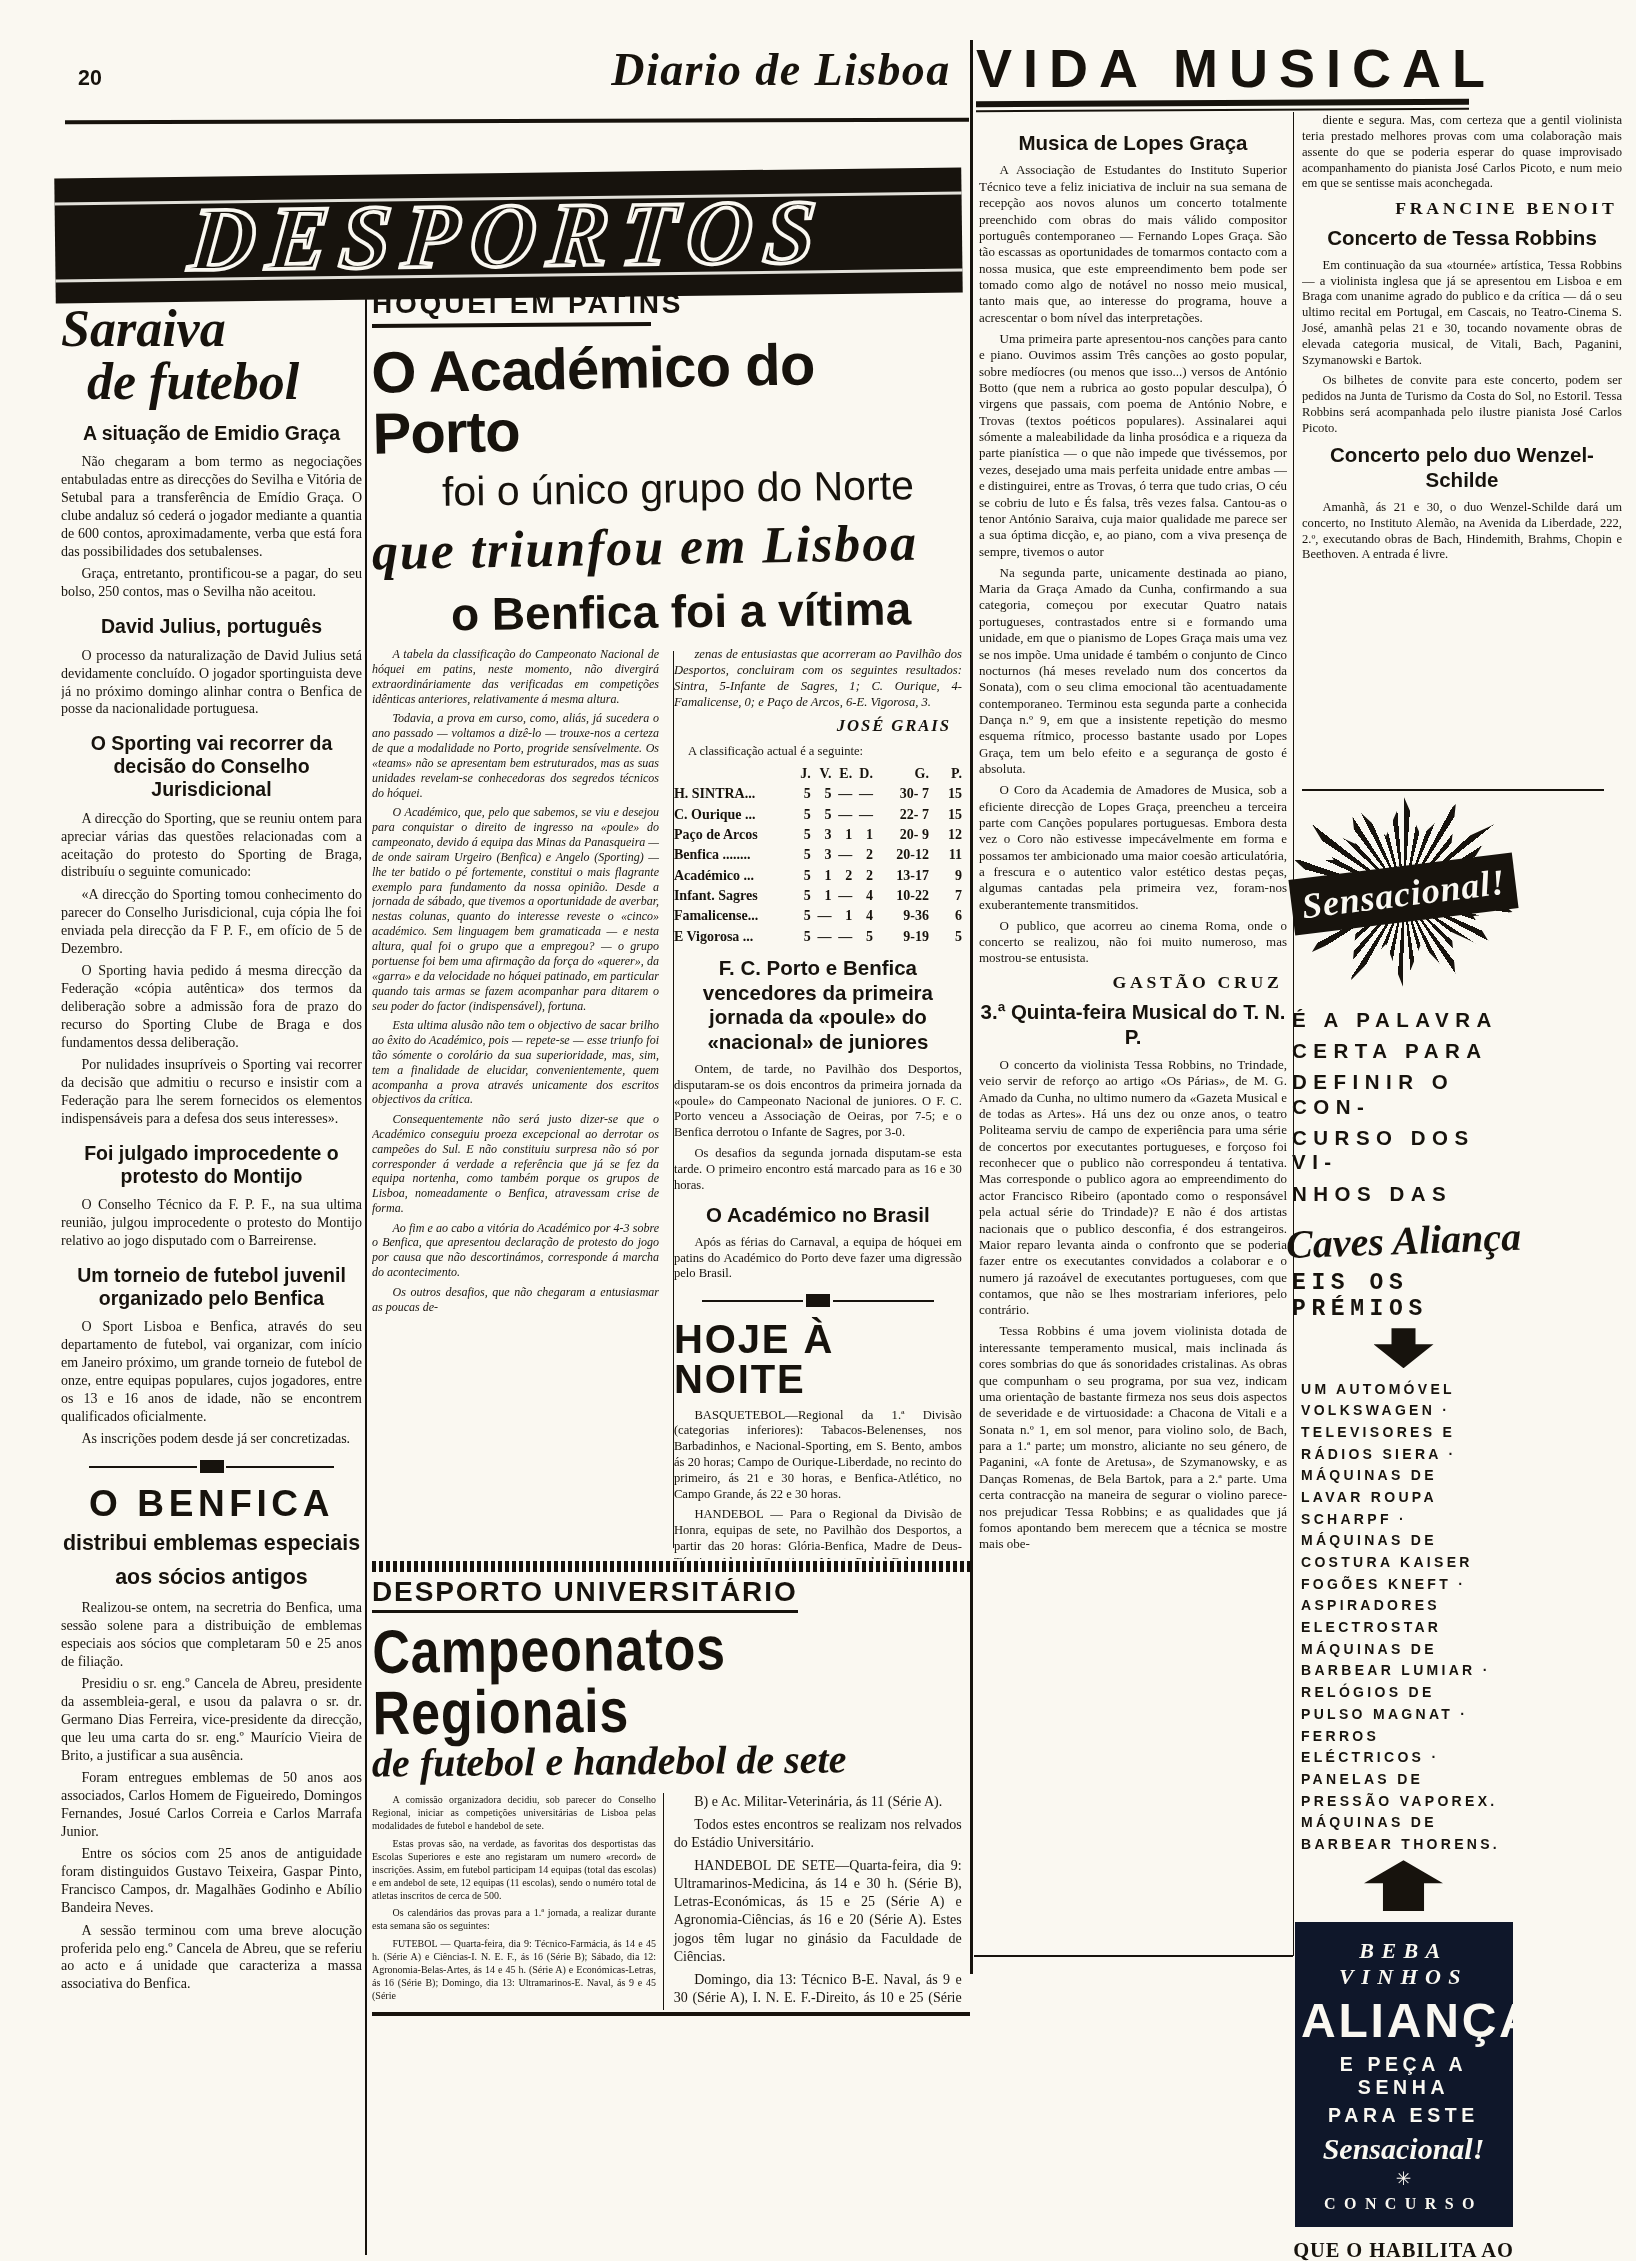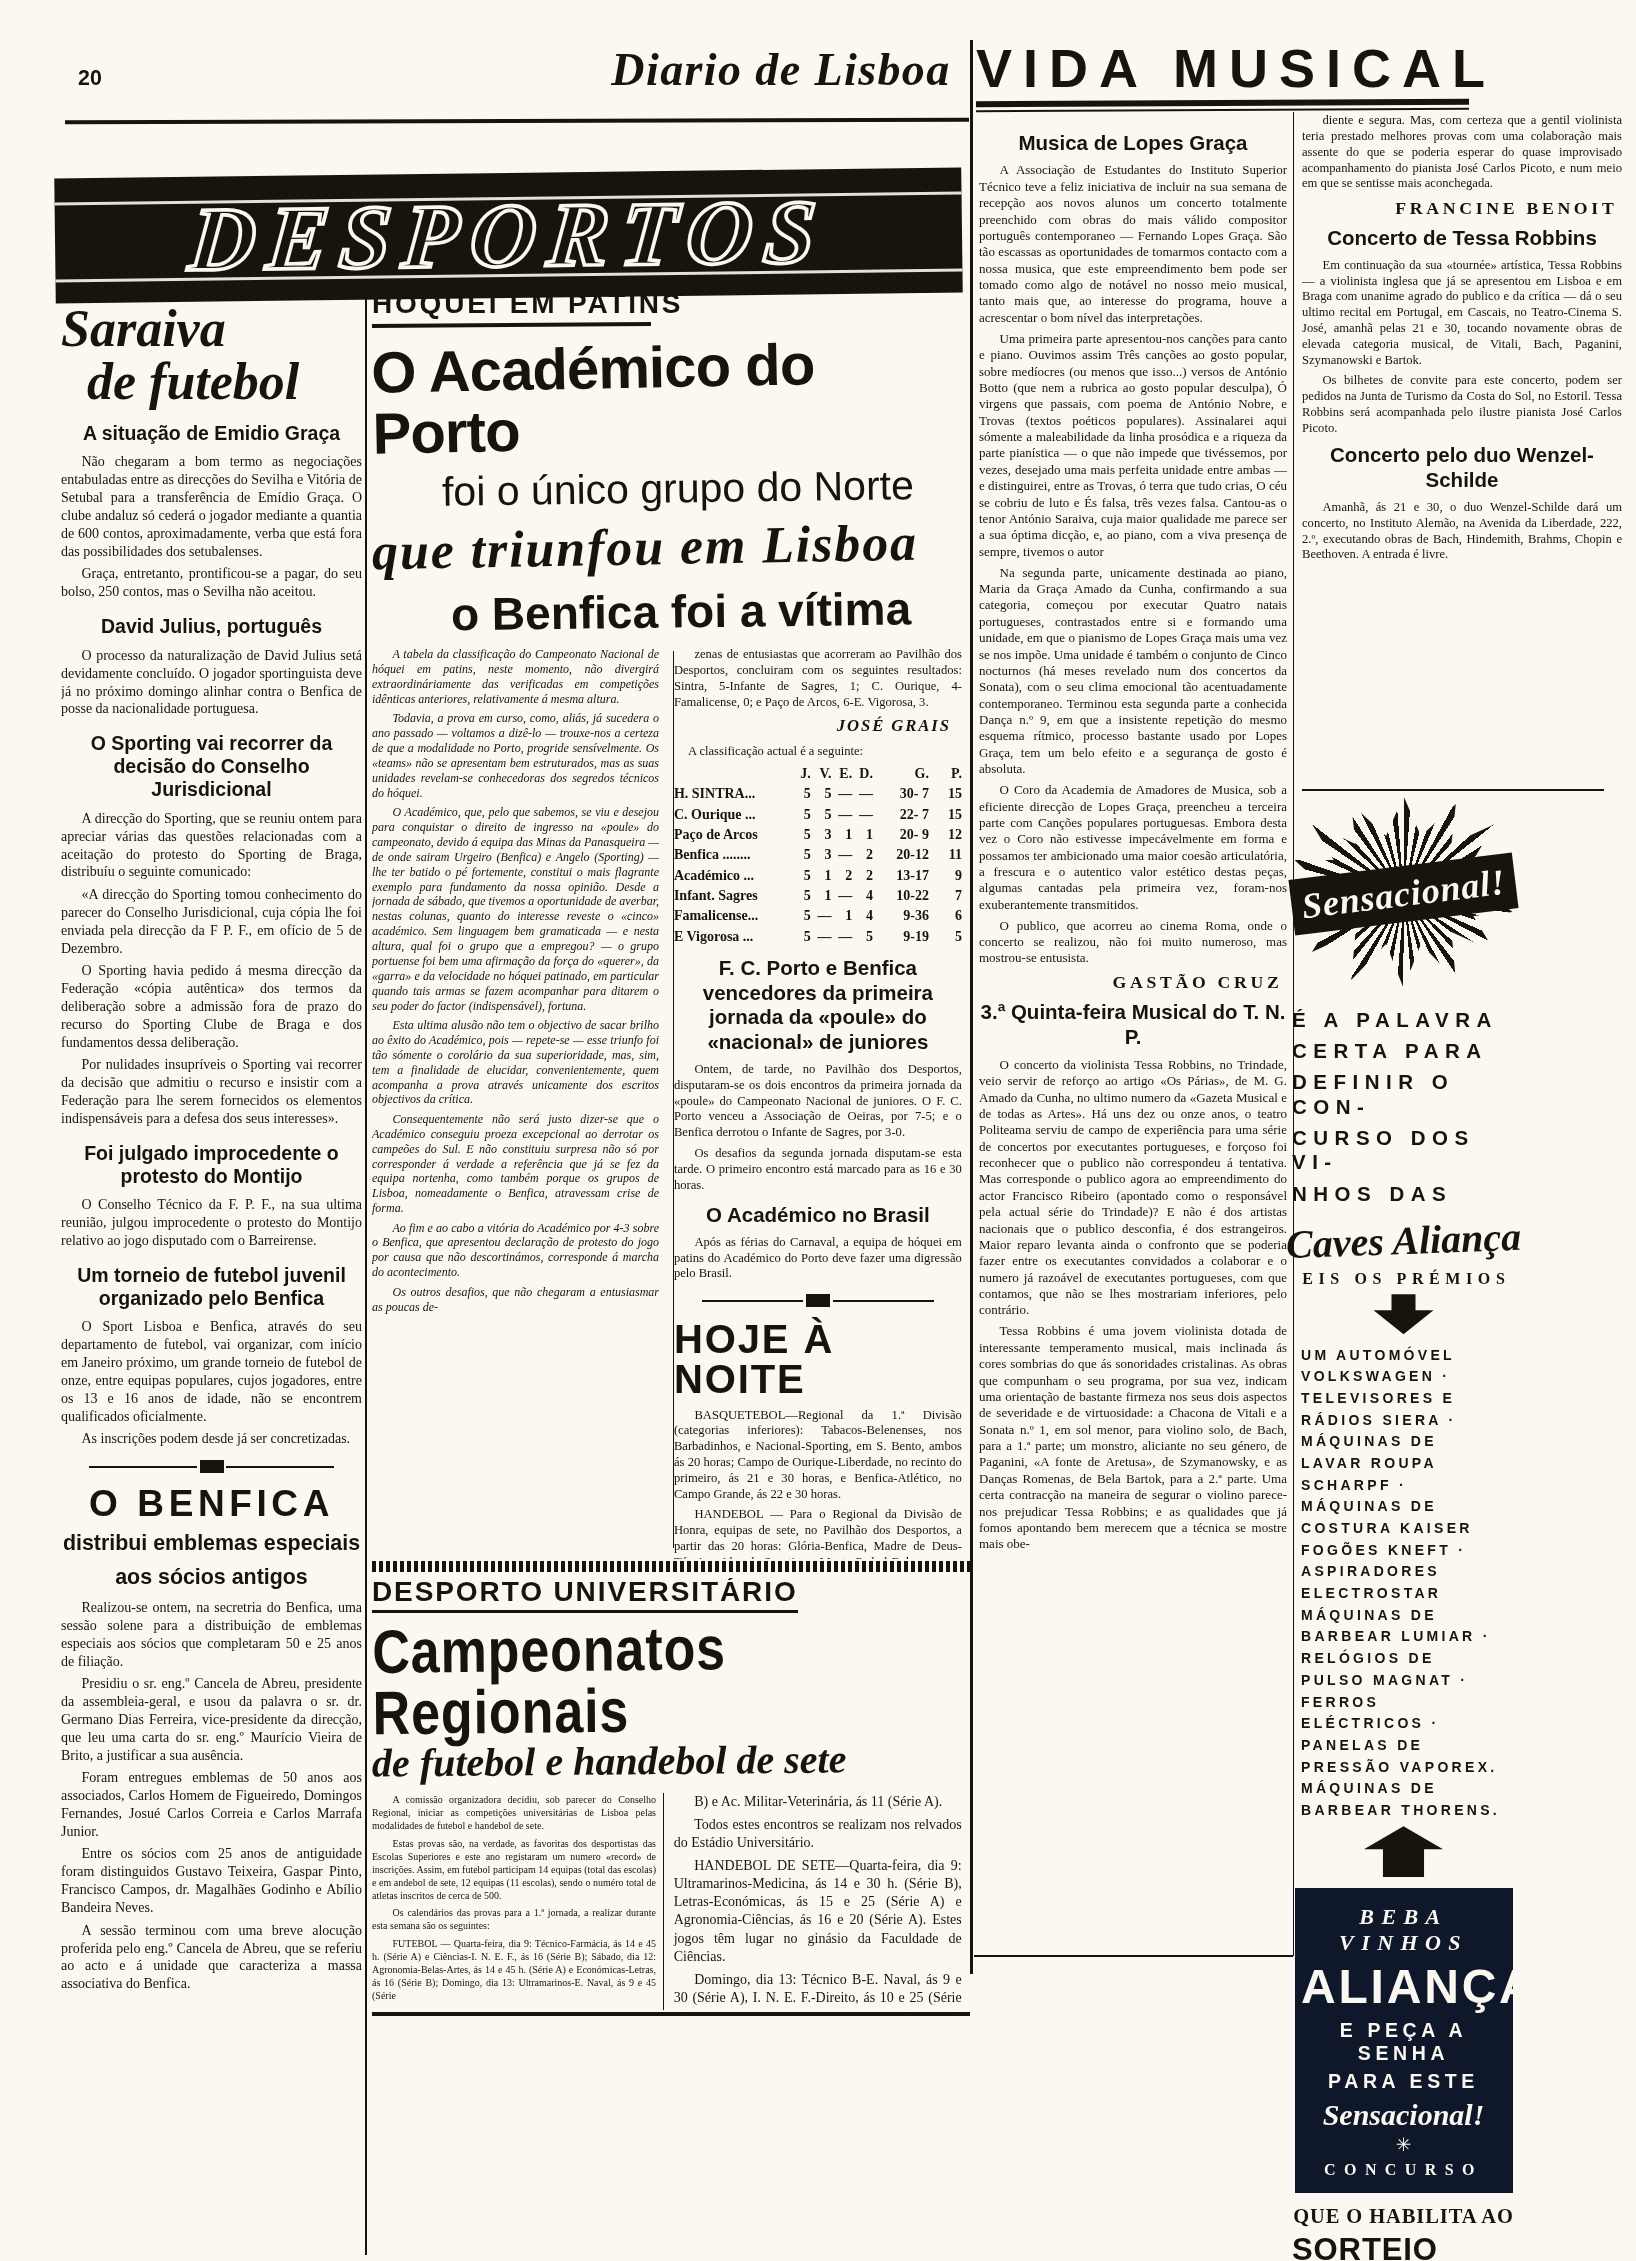--- a/index.html
+++ b/index.html
@@ -44,21 +44,21 @@
   .hoq1{font-family:"Liberation Sans",sans-serif;font-weight:800;font-size:58px;line-height:1.05;margin:10.2px 0 0 0;
         transform:rotate(-1.1deg);letter-spacing:-0.9px;}
   .hoq2{font-family:"Liberation Sans",sans-serif;font-weight:400;font-size:41px;line-height:1.05;margin:8.4px 0 0 70px;
         transform:rotate(-0.8deg);}
   .hoq3{font-weight:bold;font-style:italic;font-size:52px;line-height:1.05;margin:10.2px 0 0 0;transform:rotate(-1deg);letter-spacing:1.9px;}
   .hoq4{font-family:"Liberation Sans",sans-serif;font-weight:800;font-size:46px;line-height:1.05;margin:12px 0 12px 79px;
         transform:rotate(-0.7deg);}
   .subcols{display:flex;}
   .sub-l{width:287px;font-size:12px;line-height:1.24;font-style:italic;padding-right:6.5px;}
   .sub-r{width:288px;font-size:12.6px;line-height:1.26;padding-left:8.4px;}
-  .sub-r-lead p{}
+  .sub-r-lead p{font-style:italic;}
   .byline{text-align:right;font-weight:bold;font-style:italic;font-size:16.7px;letter-spacing:1.9px;margin:2.8px 11px 7.4px 0;}
   .tbl{font-weight:bold;font-size:14px;margin:4.6px 0 8.4px 0;}
   .trow{display:flex;line-height:1.45;}
   .tname{flex:0 0 116px;white-space:nowrap;overflow:hidden;}
   .tc{flex:1;text-align:right;}
   .tg{flex:0 0 56px;text-align:right;}
   .tp{flex:0 0 33px;text-align:right;}
   .rsub{font-family:"Liberation Sans",sans-serif;font-weight:bold;font-size:20.5px;line-height:1.2;text-align:center;margin:9.3px 0 7.4px 0;}
   .hoje{font-family:"Liberation Sans",sans-serif;font-weight:900;font-size:40px;letter-spacing:1.9px;margin:6.5px 0 8.4px 0;line-height:1;}
 
@@ -91,21 +91,21 @@
   .starwrap{position:relative;width:218px;height:200px;}
   .rays{position:absolute;inset:0;background:repeating-conic-gradient(#17130d 0deg 4deg,#faf8f1 4deg 9.5deg);
         clip-path:polygon(50% 0%,58% 20%,74% 4%,72% 24%,92% 14%,82% 32%,100% 32%,86% 46%,100% 58%,82% 60%,92% 78%,72% 68%,74% 92%,58% 74%,50% 96%,42% 74%,26% 92%,28% 68%,8% 78%,18% 60%,0% 58%,14% 46%,0% 32%,18% 32%,8% 14%,28% 24%,26% 4%,42% 20%);}
   .starband{position:absolute;left:-3.7px;right:-3.7px;top:70px;height:56px;background:#17130d;
             transform:rotate(-7deg);display:flex;align-items:center;justify-content:center;}
   .starband span{color:#faf8f1;font-style:italic;font-weight:bold;font-size:36px;letter-spacing:0.9px;}
   .palavra{margin-top:12px;width:100%;}
   .palavra p{font-family:"Liberation Sans",sans-serif;font-weight:bold;font-size:20.5px;letter-spacing:6.5px;
              text-indent:0;text-align:left;margin:0 0 6.5px 0;line-height:1.2;}
   .caves{font-weight:bold;font-style:italic;font-size:40px;white-space:nowrap;margin:4.6px 0 2.8px 0;transform:rotate(-2deg);}
-  .eis{font-family:Liberation Serif, serif;font-weight:bold;font-size:16px;letter-spacing:5.6px;align-self:flex-end;margin:2.8px 4.6px 6.5px 0;}
+  .eis{font-family:Liberation Mono, monospace;font-weight:bold;font-size:23px;letter-spacing:5.6px;align-self:flex-end;margin:2.8px 4.6px 6.5px 0;}
   .arrow-down{width:60px;height:40px;background:#17130d;
               clip-path:polygon(30% 0,70% 0,70% 40%,100% 40%,50% 100%,0 40%,30% 40%);}
   .prizes{margin-top:10.2px;width:205px;}
   .prizes p{font-family:"Liberation Sans",sans-serif;font-weight:bold;font-size:14px;letter-spacing:3.3px;
             line-height:1.55;text-indent:0;text-align:left;}
   .arrow-up{width:79px;height:51px;background:#17130d;margin:4.6px 0 11px 0;
             clip-path:polygon(50% 0,100% 45%,76% 45%,76% 100%,24% 100%,24% 45%,0 45%);}
   .bebabox{width:218px;background:#0f172a;color:#faf8f1;text-align:center;padding:16px 6.5px 14px 6.5px;box-sizing:border-box;}
   .beba1{font-style:italic;font-weight:bold;font-size:22px;letter-spacing:7.4px;margin-bottom:6.5px;}
   .beba2{font-family:"Liberation Sans",sans-serif;font-weight:900;font-size:48px;letter-spacing:2.8px;line-height:1;margin-bottom:8.4px;}

